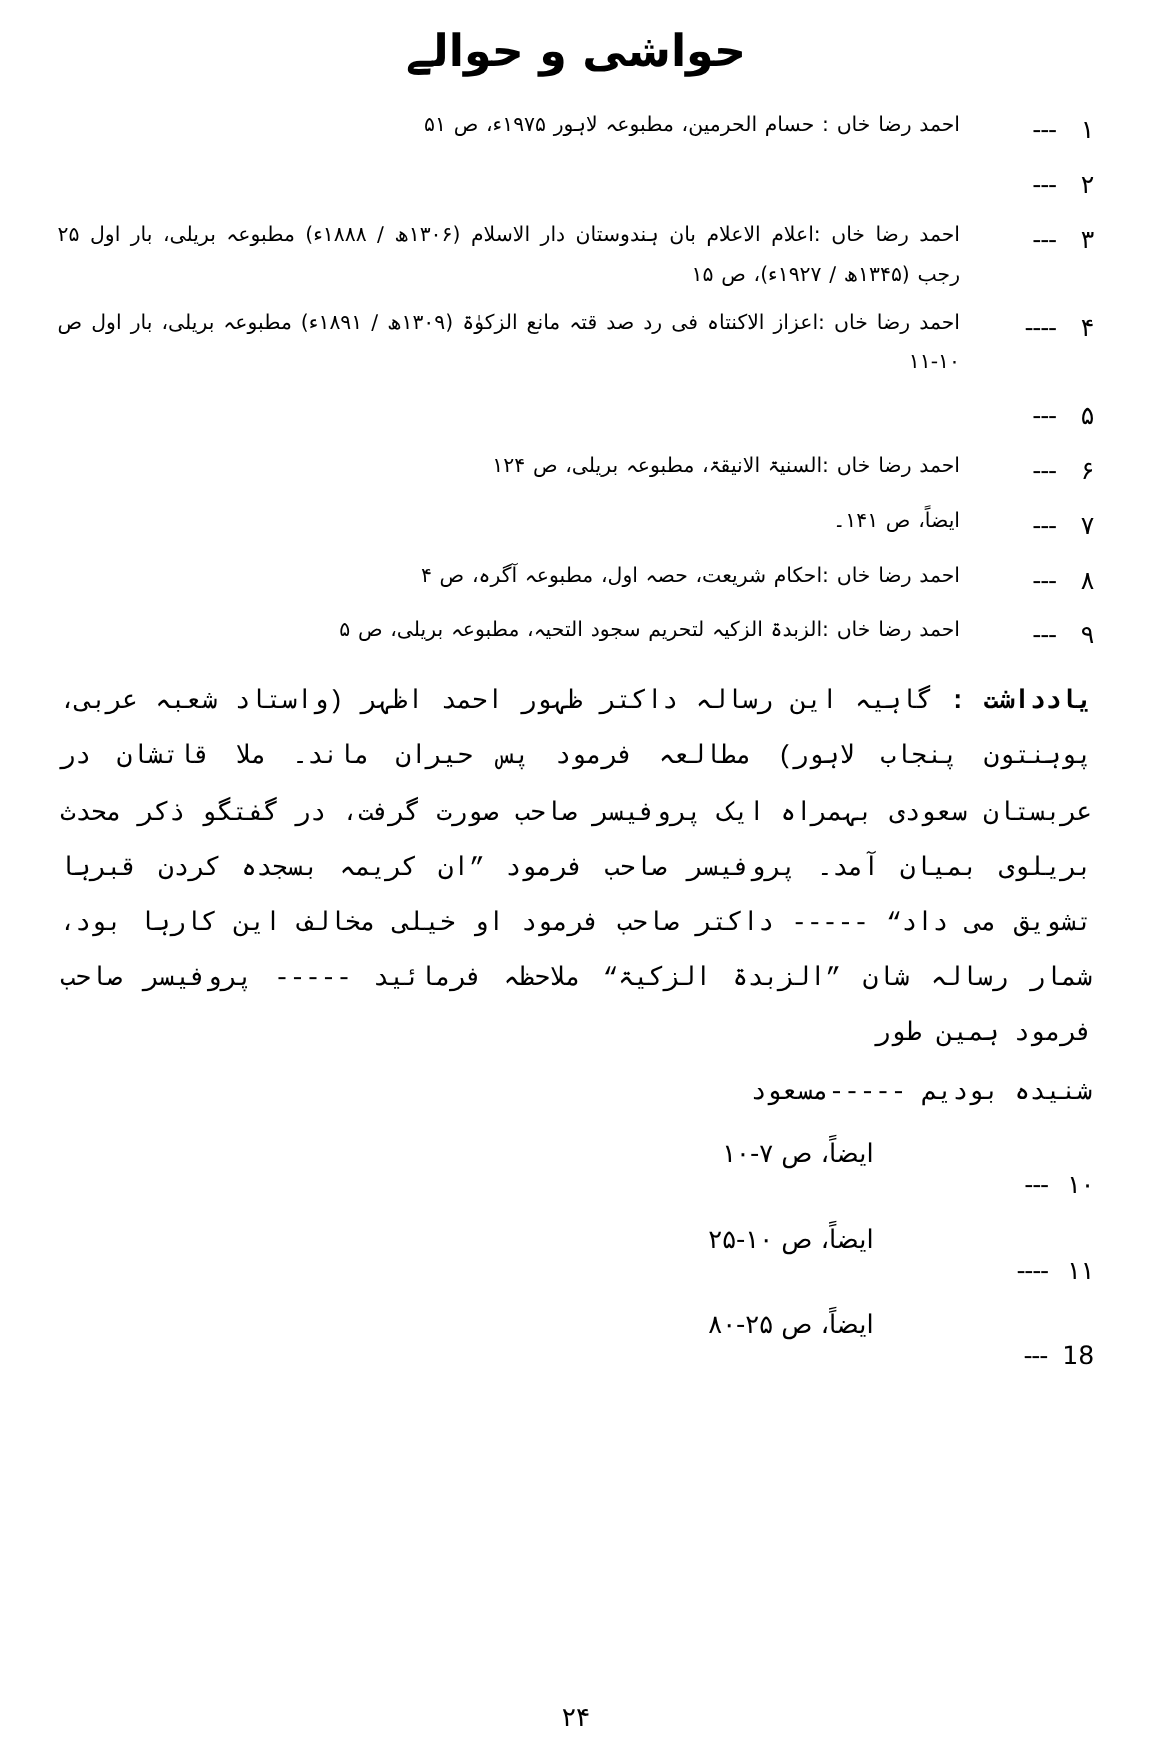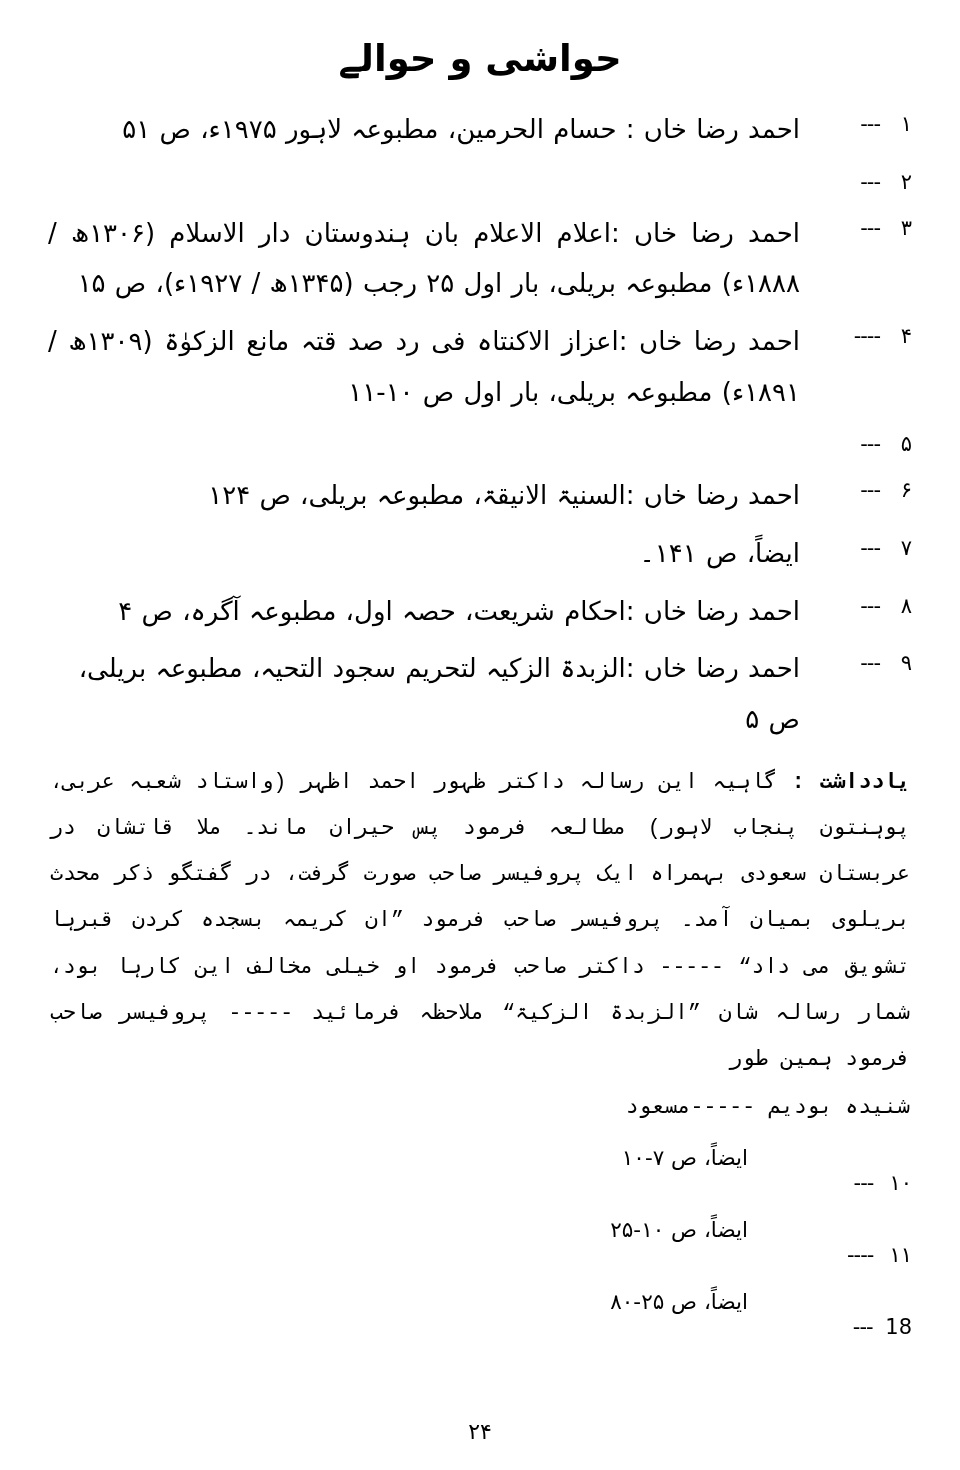--- a/index.html
+++ b/index.html
@@ -12,21 +12,21 @@
     height: 1470px;
     font-family: "DejaVu Sans", "Liberation Sans", sans-serif;
     color: #000000;
     position: relative;
     overflow: hidden;
   }
   .page {
     width: 960px;
     height: 1470px;
     box-sizing: border-box;
-    padding: 30px 48px 10px 48px;
+    padding: 14px 48px 10px 48px;
     position: relative;
   }
   .page-title {
     text-align: center;
     font-size: 37px;
     line-height: 1.25;
     font-weight: 600;
     letter-spacing: 0.5px;
     margin: 6px 0 22px 0;
     direction: rtl;
@@ -56,21 +56,21 @@
     min-width: 26px;
     text-align: right;
   }
   .note-dashes {
     display: inline-block;
     letter-spacing: -1px;
     padding: 0 6px;
   }
   .note-text {
     flex: 1 1 auto;
-    font-size: 26px;
+    font-size: 17px;
     line-height: 1.95;
     text-align: justify;
     text-align-last: right;
     direction: rtl;
     word-spacing: 1px;
   }
   .note-text.short {
     text-align: right;
     text-align-last: right;
   }
@@ -107,21 +107,21 @@
     font-size: 21px;
     line-height: 1.7;
     white-space: nowrap;
     margin-top: 26px;
   }
   .tail-text {
     flex: 0 0 auto;
     font-size: 21.5px;
     line-height: 1.7;
     direction: rtl;
-    margin-right: 52px;
+    margin-right: 72px;
   }
   .page-number {
     position: absolute;
     bottom: 26px;
     left: 0;
     width: 100%;
     text-align: center;
     font-size: 22px;
     direction: rtl;
   }

